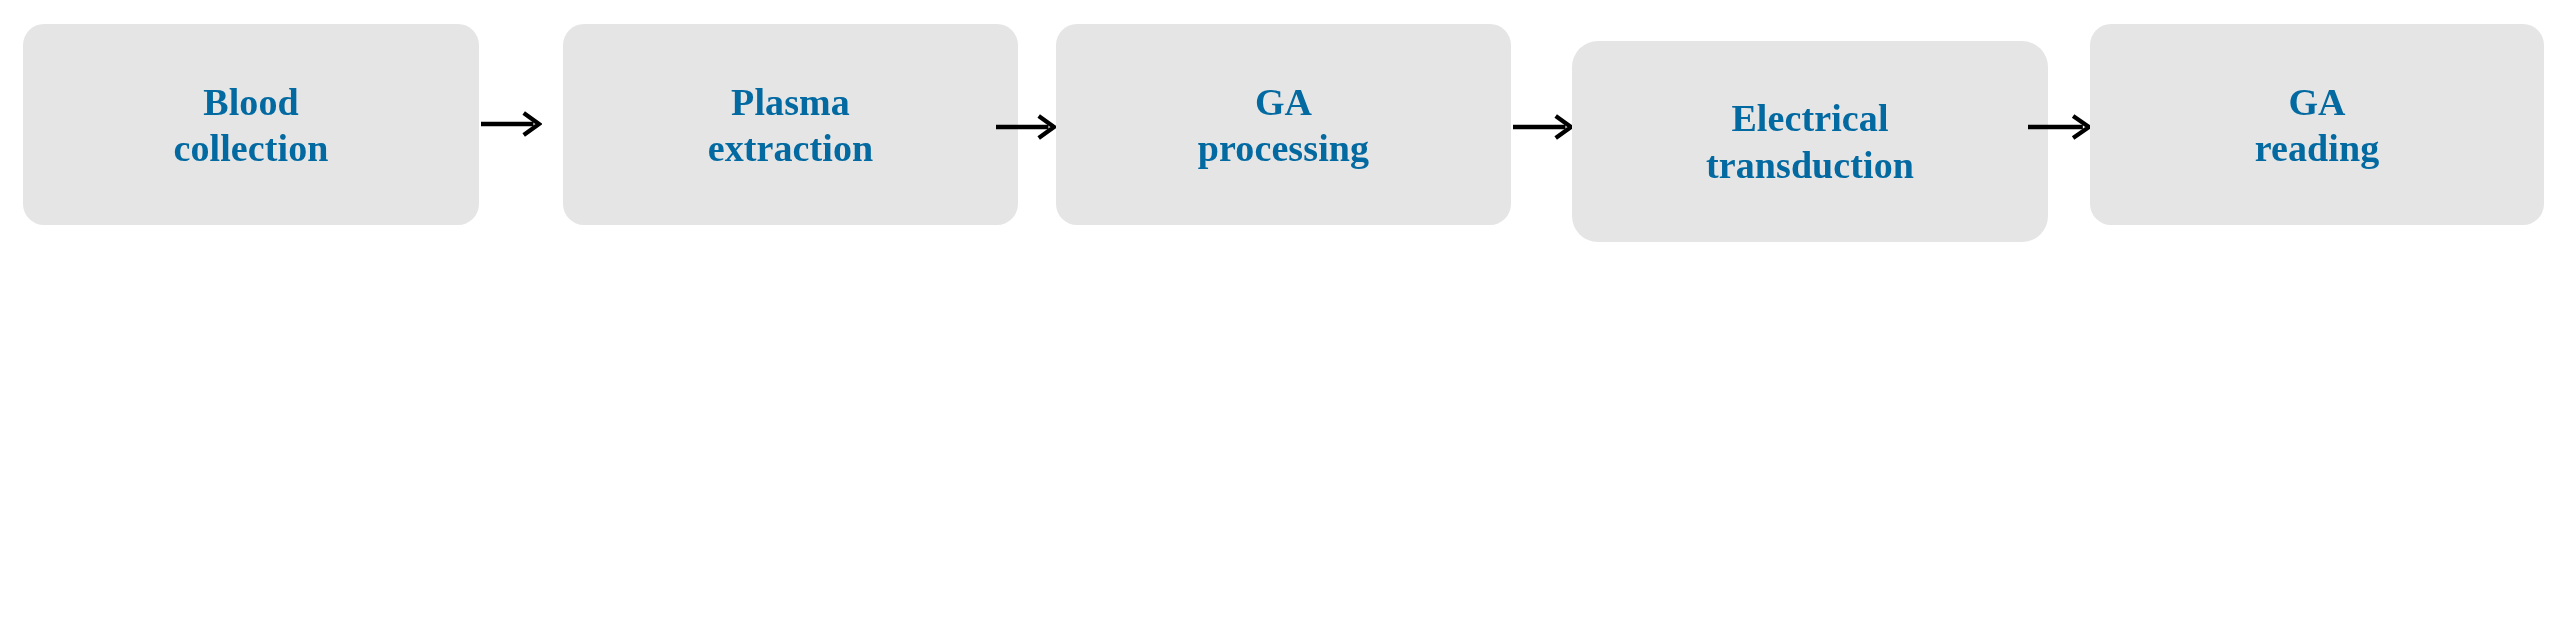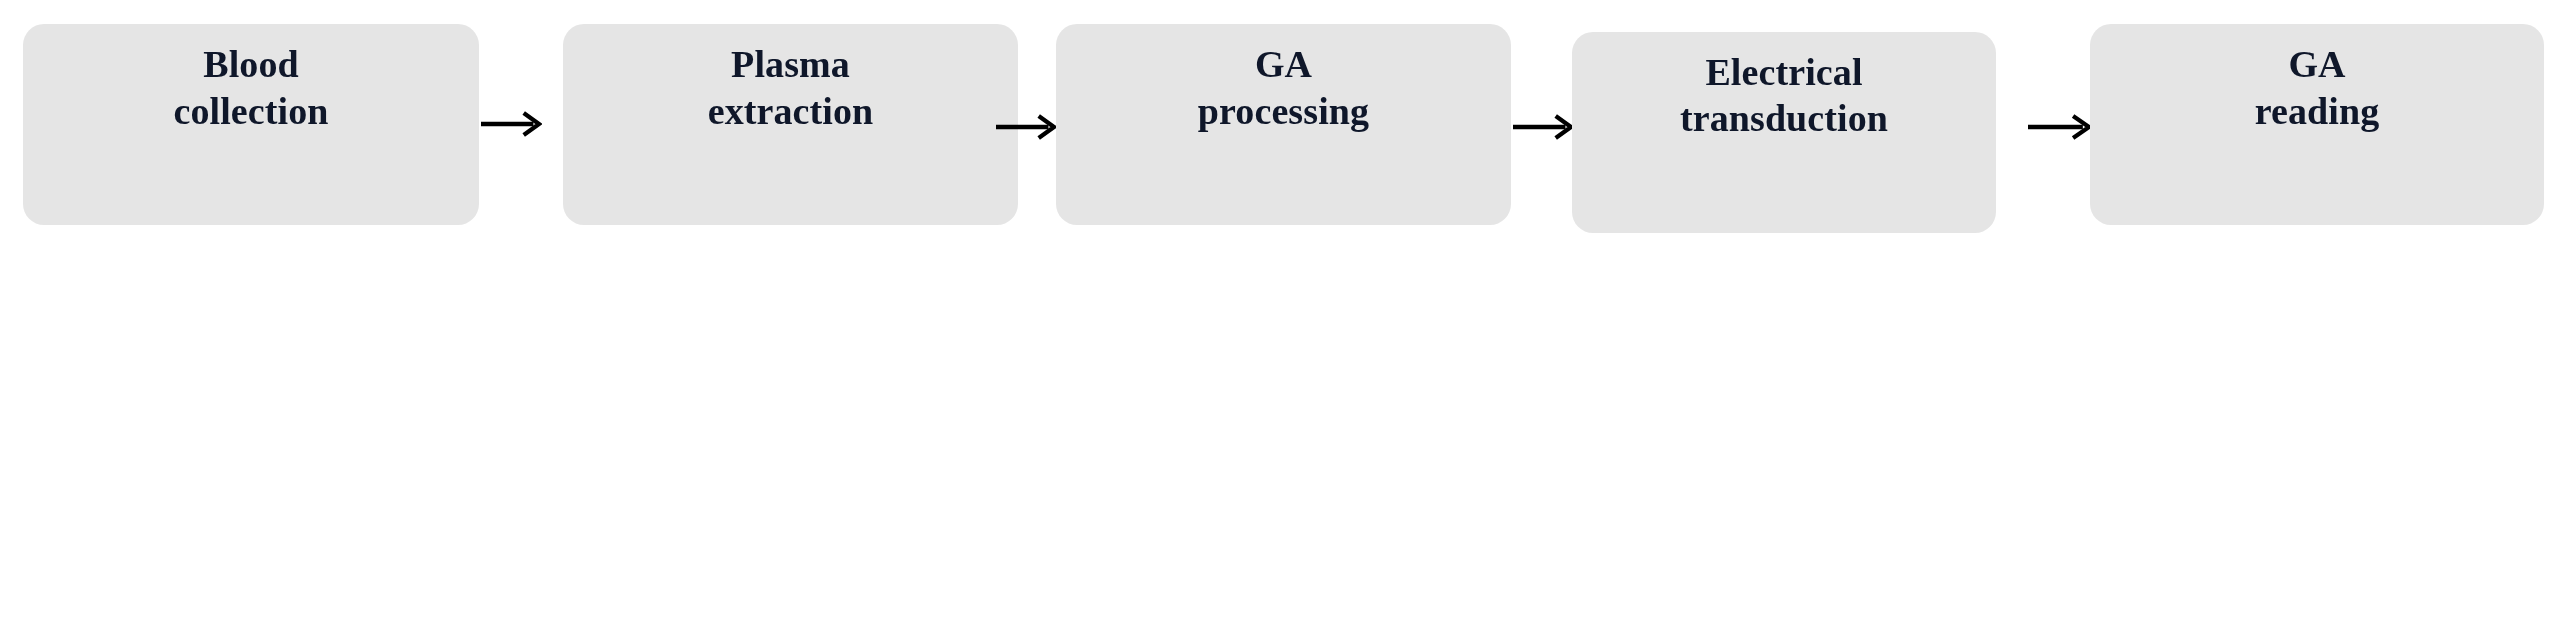--- a/index.html
+++ b/index.html
@@ -26,40 +26,41 @@
     width: 2576px;
   }
   #row-top  { top: 0px;   height: 256px; }
   #row-bottom { top: 308px; height: 312px; }
 
   .node {
     position: absolute;
     box-sizing: border-box;
     border-radius: 21px;
     display: flex;
+    align-items: center;
     justify-content: center;
     text-align: center;
-    color: #0f172a;
+    color: #0369a1;
     font-weight: bold;
     font-size: 38px;
     line-height: 1.22;
     letter-spacing: 0.1px;
     padding: 17px 11px;
   }
   .node .label {
     display: block;
     white-space: pre-line;
   }
   .tier-upstream { background: #e5e5e5; }
 
   
   #node-blood-collection      { left: 23px;   top: 24.4px;  width: 456px; height: 201px; }
   #node-plasma-extraction     { left: 563px;  top: 24.4px;  width: 455px; height: 201px; }
   #node-ga-processing         { left: 1056px; top: 24.4px;  width: 455px; height: 201px; }
-  #node-electrical-transduction { left: 1572px; top: 32px; width: 424px; height: 201px; }
+  #node-electrical-transduction { left: 1572px; top: 41px; width: 476px; height: 201px; border-radius: 26px; }
   #node-ga-reading            { left: 2090px; top: 24.4px;  width: 454px; height: 201px; }
 
   
   .arrow {
     position: absolute;
     height: 28px;
     pointer-events: none;
   }
   .arrow svg { display: block; width: 100%; height: 100%; }
 

